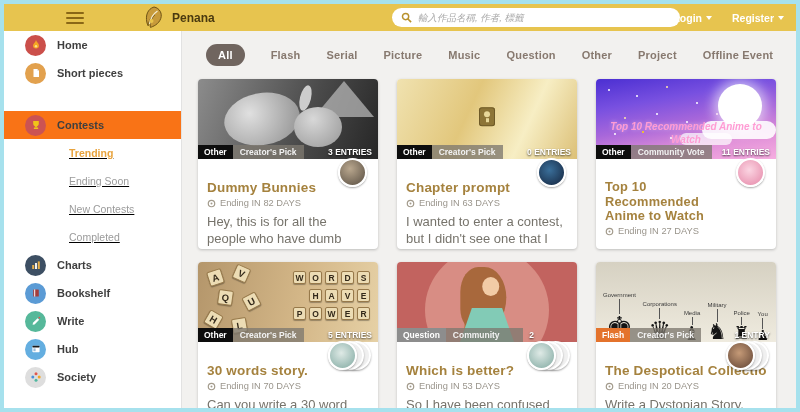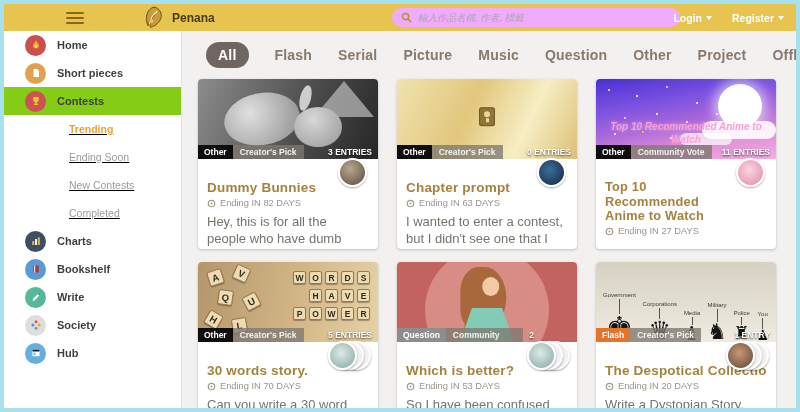--- a/index.html
+++ b/index.html
@@ -6,45 +6,45 @@
   html,body { width:800px; height:412px; font-family:"Liberation Sans", sans-serif; }
   .frame { width:800px; height:412px; border:4px solid #a6e1ed; background:#f2f1ef;
            display:flex; flex-direction:column; overflow:hidden; }
 
   
   .hdr { height:27px; background:#e7c44f; position:relative; flex:none; }
   .burger { position:absolute; left:62px; top:8px; width:18px; cursor:pointer; }
   .burger span { display:block; height:2px; background:#8a6716; margin-bottom:3px; border-radius:1px; }
   .logo { position:absolute; left:138px; top:1px; display:flex; align-items:center; gap:6px; }
   .brand { font-size:12px; font-weight:bold; color:#4a3a10; }
-  .search { position:absolute; left:388px; top:4px; width:288px; height:19px; background:#f0abfc;
+  .search { position:absolute; left:388px; top:4px; width:288px; height:19px; background:#ffffff;
             border-radius:10px; display:flex; align-items:center; padding:0 9px; gap:6px; }
   .search input { border:0; outline:0; flex:1; font-size:9.5px; font-style:italic; color:#555;
                   font-family:"Liberation Sans",sans-serif; background:transparent; }
   .search input::placeholder { color:#a9a9a9; }
   .authgrp { position:absolute; right:12px; top:0; height:27px; display:flex; align-items:center; gap:20px; }
   .auth { font-size:10.5px; font-weight:bold; color:#fff; display:flex; align-items:center; gap:4px; cursor:pointer; }
   .car { width:0; height:0; border-left:3.5px solid transparent; border-right:3.5px solid transparent;
          border-top:4px solid #fff; }
 
   
   .bd { flex:1; display:flex; min-height:0;justify-content:center; }
   .side { width:178px; background:#fff; border-right:1px solid #e2e2e2; flex:none; }
   .sitem { height:28px; display:flex; align-items:center; gap:11px; padding-left:21px; cursor:pointer; }
-  .sitem.active { background:#84cc16; }
+  .sitem.active { background:#f97316;margin-top:24px; }
   .slabel { font-size:11px; font-weight:bold; color:#3f3f3f; }
   .ssub { height:28px; display:flex; align-items:center; padding-left:65px; cursor:pointer;text-decoration:underline; }
   .ssub .slabel { font-weight:normal; color:#9b9b9b; font-size:10.5px; }
   .ssub .slabel.trending { color:#e8a33d; font-weight:bold; }
   .cic { width:21px; height:21px; border-radius:50%; display:flex; align-items:center; justify-content:center; flex:none; }
 
   
   .main { flex:1; min-width:0; display:flex; flex-direction:column; }
   .tabs { height:48px; display:flex; align-items:center; padding-left:24px; gap:26px; flex:none; }
-  .tab { font-size:14px; font-weight:bold; color:#87796f; letter-spacing:.2px; cursor:pointer; white-space:nowrap; }
+  .tab { font-size:11px; font-weight:bold; color:#87796f; letter-spacing:.2px; cursor:pointer; white-space:nowrap; }
   .tab.pill { background:#70655f; color:#fff; padding:5px 12px; border-radius:13px; }
 
   .grid { display:grid; grid-template-columns:repeat(3,1fr); grid-auto-rows:170px; gap:13px 19px;
           margin:0 20px 0 16px; }
   .card { background:#fff; border-radius:4px; box-shadow:0 1px 3px rgba(0,0,0,.22); overflow:hidden;
           position:relative; }
   .cover { height:80px; position:relative; overflow:hidden; }
   .badges { position:absolute; left:0; right:0; bottom:0; height:14px; display:flex; align-items:stretch;
             font-size:8.5px; font-weight:bold; z-index:5; }
   .cat { background:#0d0d0d; color:#fff; padding:2px 6px 0; }
@@ -244,39 +244,39 @@
       <div class="sitem">
         <span class="cic" style="background:#56b89a">
           <svg width="12" height="12" viewBox="0 0 12 12">
               <path d="M3 7.8l4.6-4.6 1.6 1.6-4.6 4.6L2.6 9.8z" fill="#fff"></path>
               <path d="M8.2 2.6l1.2 1.2.6-.6a.8.8 0 0 0-1.2-1.2z" fill="#e2574c"></path>
             </svg>
         </span>
         <span class="slabel">Write</span>
       </div>
       <div class="sitem">
+        <span class="cic" style="background:#64aee0">
+          <svg width="12" height="12" viewBox="0 0 12 12">
+              <rect x="2.4" y="2.8" width="7.2" height="6.4" rx=".8" fill="#fff"></rect>
+              <rect x="2.4" y="2.8" width="7.2" height="1.8" rx=".8" fill="#c9daе8" fill-opacity=".9"></rect>
+              <rect x="3.4" y="5.4" width="2.2" height="2.8" fill="#9bbcd8"></rect>
+            </svg>
+        </span>
+        <span class="slabel">Hub</span>
+      </div>
+      <div class="sitem">
         <span class="cic" style="background:#dedede">
           <svg width="12" height="12" viewBox="0 0 12 12">
               <circle cx="6" cy="2.8" r="1.5" fill="#e2574c"></circle>
               <circle cx="2.8" cy="6" r="1.5" fill="#4a90d9"></circle>
               <circle cx="9.2" cy="6" r="1.5" fill="#f5a623"></circle>
               <circle cx="6" cy="9.2" r="1.5" fill="#50b8a0"></circle>
             </svg>
         </span>
         <span class="slabel">Society</span>
-      </div>
-      <div class="sitem">
-        <span class="cic" style="background:#64aee0">
-          <svg width="12" height="12" viewBox="0 0 12 12">
-              <rect x="2.4" y="2.8" width="7.2" height="6.4" rx=".8" fill="#fff"></rect>
-              <rect x="2.4" y="2.8" width="7.2" height="1.8" rx=".8" fill="#c9daе8" fill-opacity=".9"></rect>
-              <rect x="3.4" y="5.4" width="2.2" height="2.8" fill="#9bbcd8"></rect>
-            </svg>
-        </span>
-        <span class="slabel">Hub</span>
       </div>
     </nav>
 
     <div class="main">
       <div class="tabs">
         <span class="tab pill">All</span>
         <span class="tab">Flash</span>
         <span class="tab">Serial</span>
         <span class="tab">Picture</span>
         <span class="tab">Music</span>

